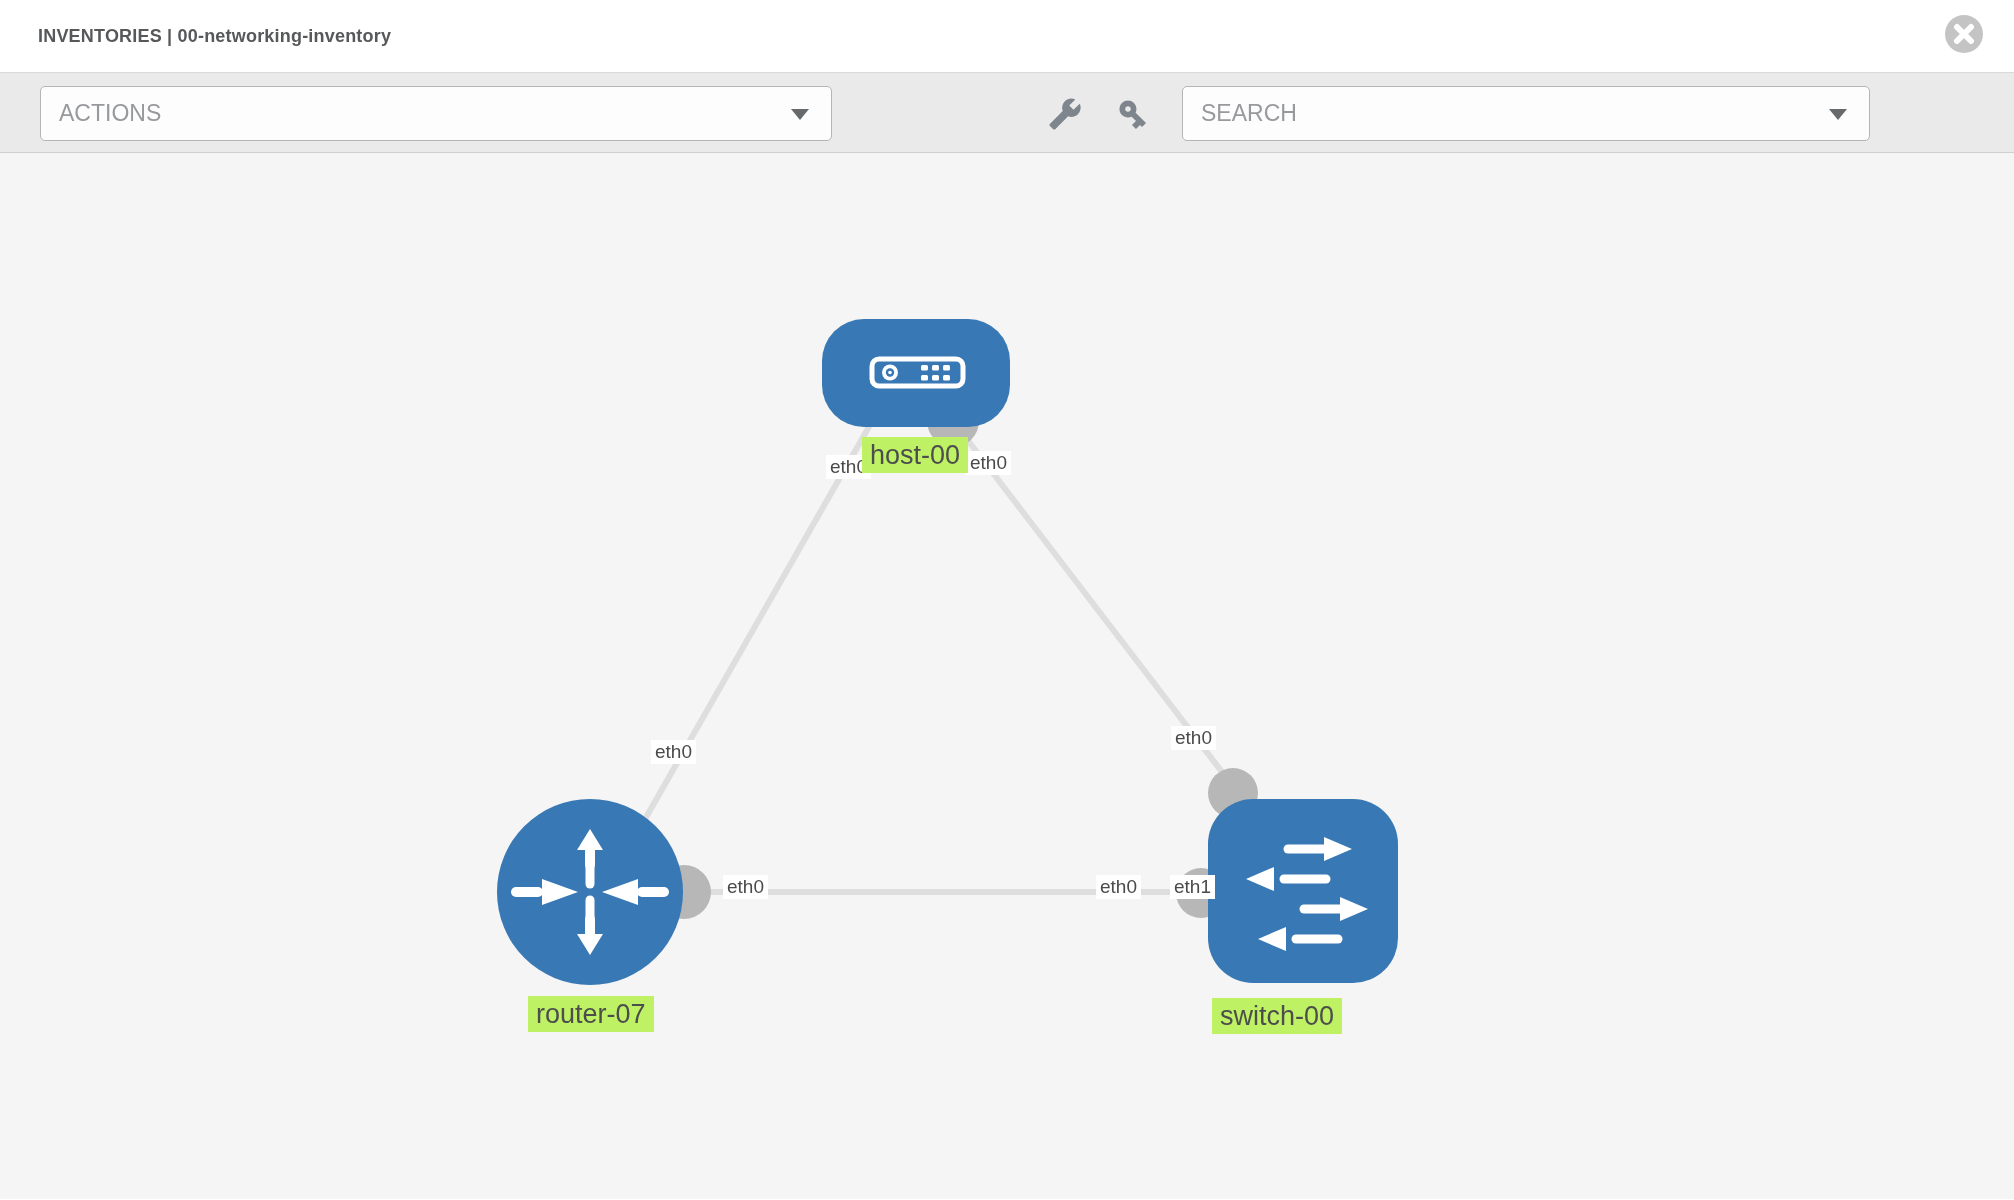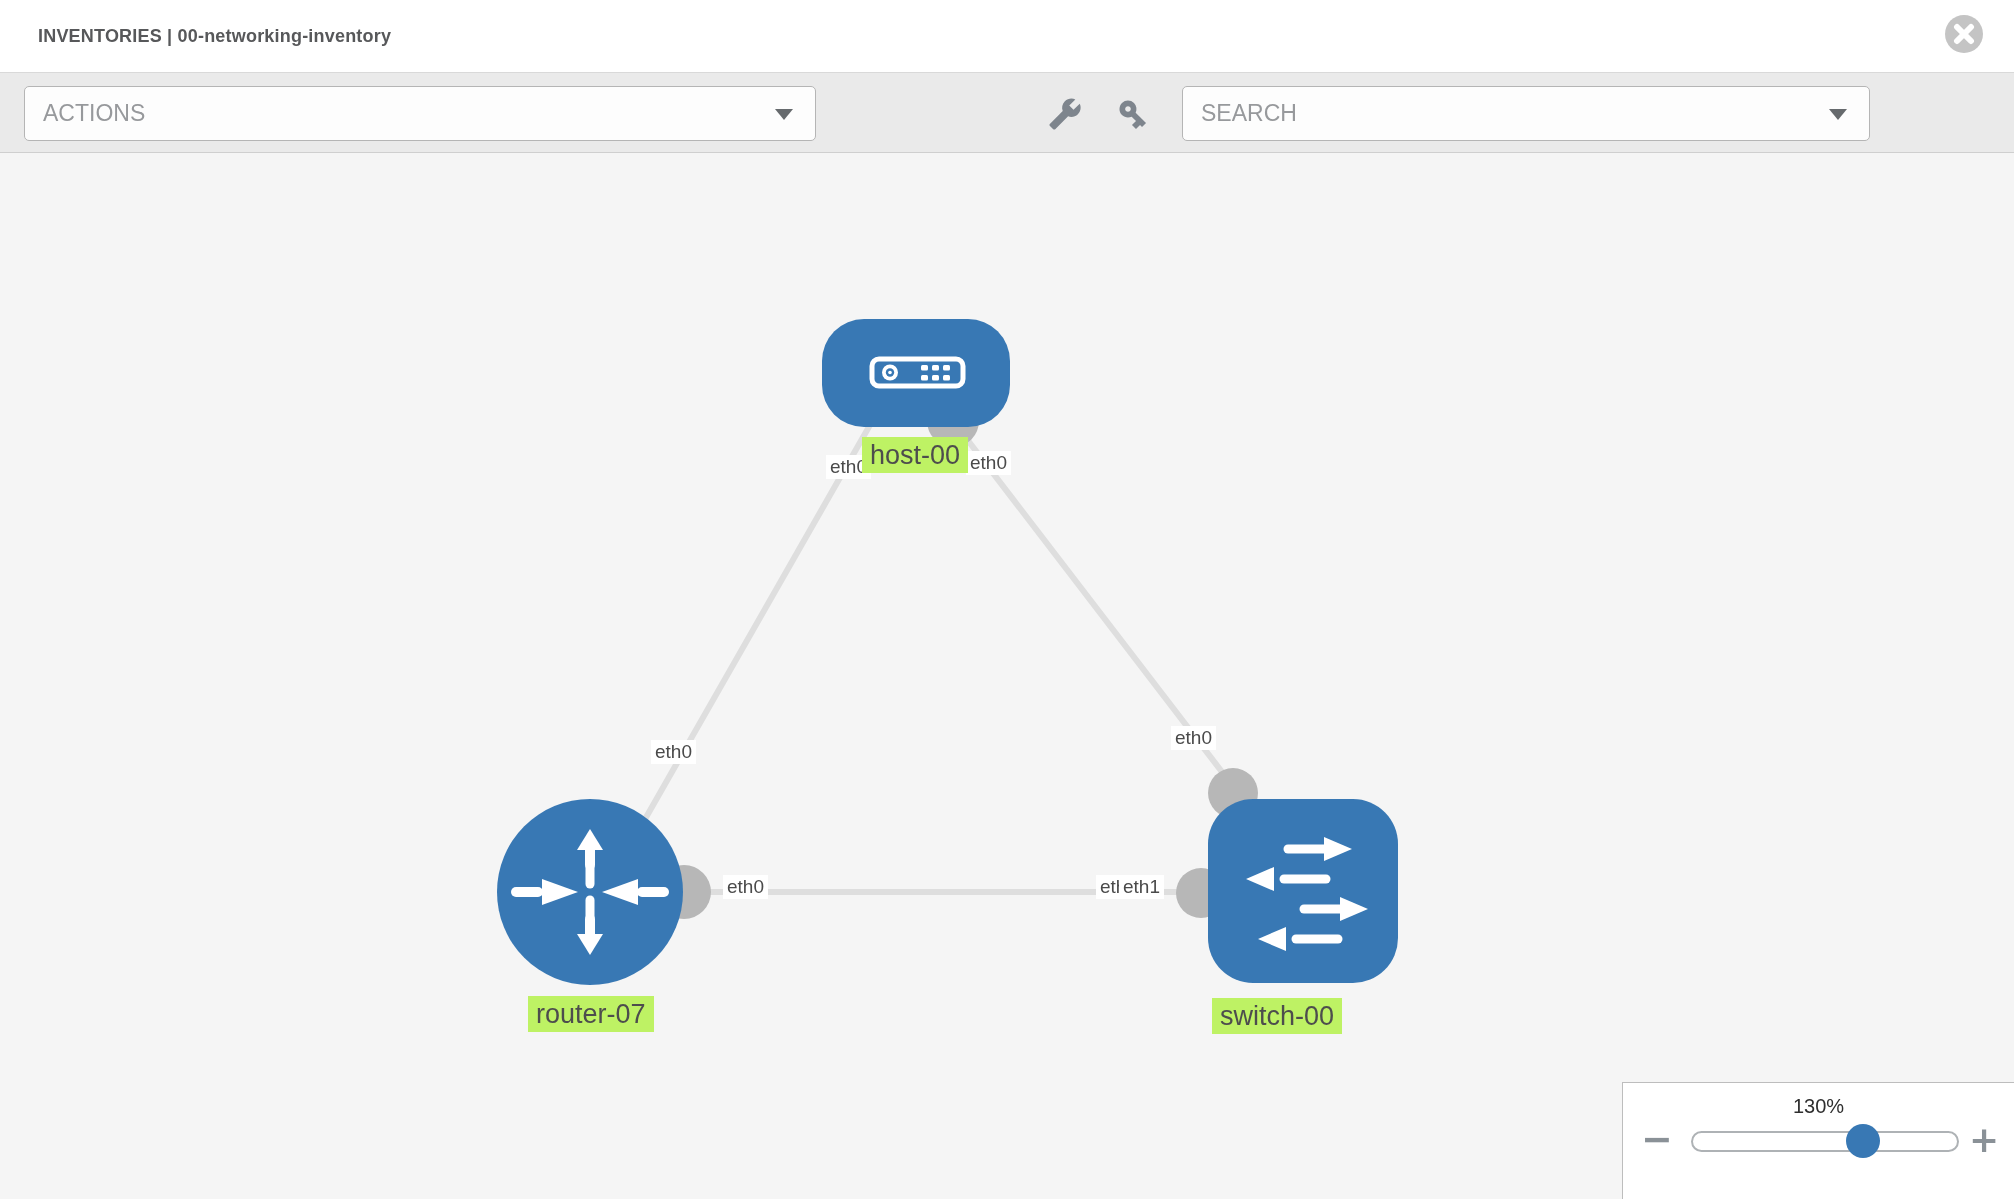--- a/index.html
+++ b/index.html
@@ -19,21 +19,21 @@
   
   .toolbar { position:relative; height:81px; background:#eaeaea;
              border-top:1px solid #d9d9d9; border-bottom:1px solid #cfcfcf; }
   .select { position:absolute; top:13px; height:55px; background:#fdfdfd;
             border:1px solid #b5b5b5; border-radius:5px; cursor:pointer; }
   .select .sel-label { position:absolute; left:18px; top:0; line-height:53px;
             font-size:23px; color:#97999c; }
   .caret { position:absolute; right:22px; top:50%; margin-top:-5px; width:0; height:0;
            border-left:9px solid transparent; border-right:9px solid transparent;
            border-top:11px solid #666a6d; }
-  .select.actions { left:24px;  width:792px; }
+  .select.actions { left:40px;  width:792px; }
   .select.search  { left:1182px; width:688px; }
   .tool-btn { position:absolute; top:20px; width:42px; height:42px; border:none;
               background:transparent; cursor:pointer; display:flex;
               align-items:center; justify-content:center; }
   .tool-btn.wrench { left:1044px; }
   .tool-btn.key    { left:1112px; }
 
   
   .canvas { position:relative; height:1046px; background:#f5f5f5; overflow:hidden; }
   .topo   { position:absolute; left:0; top:0; }
@@ -156,30 +156,20 @@
         </g>
       </g>
     </svg>
 
     <span class="iface" style="left:826px; top:302px;">eth0</span>
     <span class="iface" style="left:966px; top:298px;">eth0</span>
     <span class="iface" style="left:651px; top:587px;">eth0</span>
     <span class="iface" style="left:1171px; top:573px;">eth0</span>
     <span class="iface" style="left:723px; top:722px;">eth0</span>
     <span class="iface" style="left:1096px; top:722px; z-index:1;">eth0</span>
-    <span class="iface" style="left:1119px; top:722px; z-index:2;">eth1</span>
+    <span class="iface" style="left:1170px; top:722px; z-index:2;">eth1</span>
 
     <span class="nodelabel" style="left:862px; top:284px; z-index:3;">host-00</span>
     <span class="nodelabel" style="left:528px; top:843px;">router-07</span>
     <span class="nodelabel" style="left:1196px; top:845px;margin-left:16px;">switch-00</span>
 
-    <div class="zoom-panel">
-      <div class="zoom-value">130%</div>
-      <div class="zoom-row">
-        <button class="zoom-btn zoom-out">−</button>
-        <div class="zoom-track">
-          <div class="zoom-thumb"></div>
-        </div>
-        <button class="zoom-btn zoom-in">+</button>
-      </div>
-    </div>
   </div>
 </div>
 
 </body></html>

